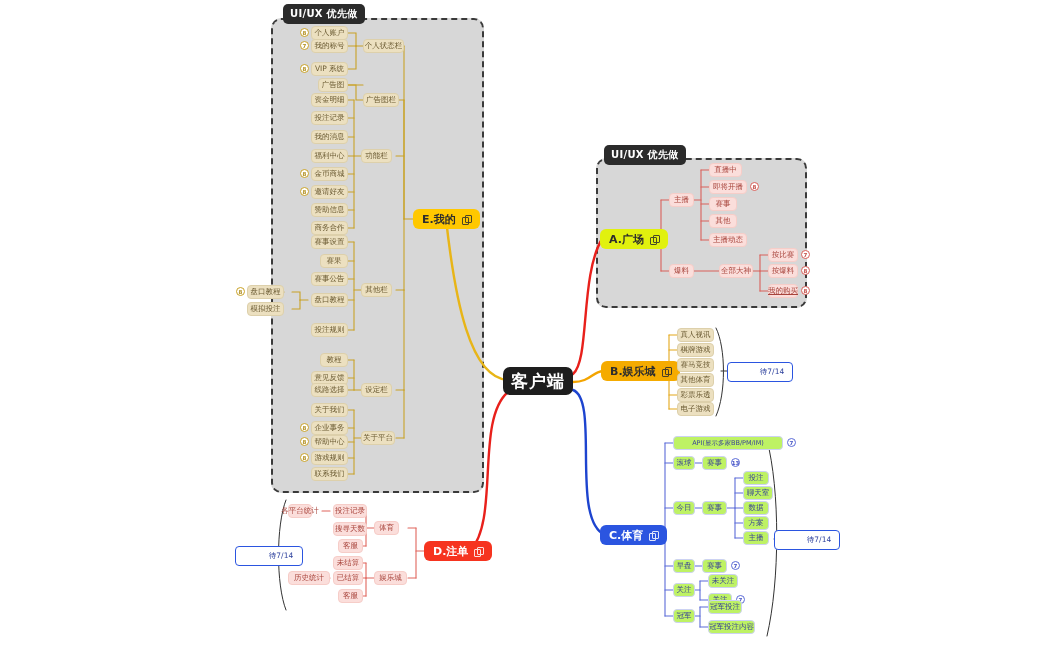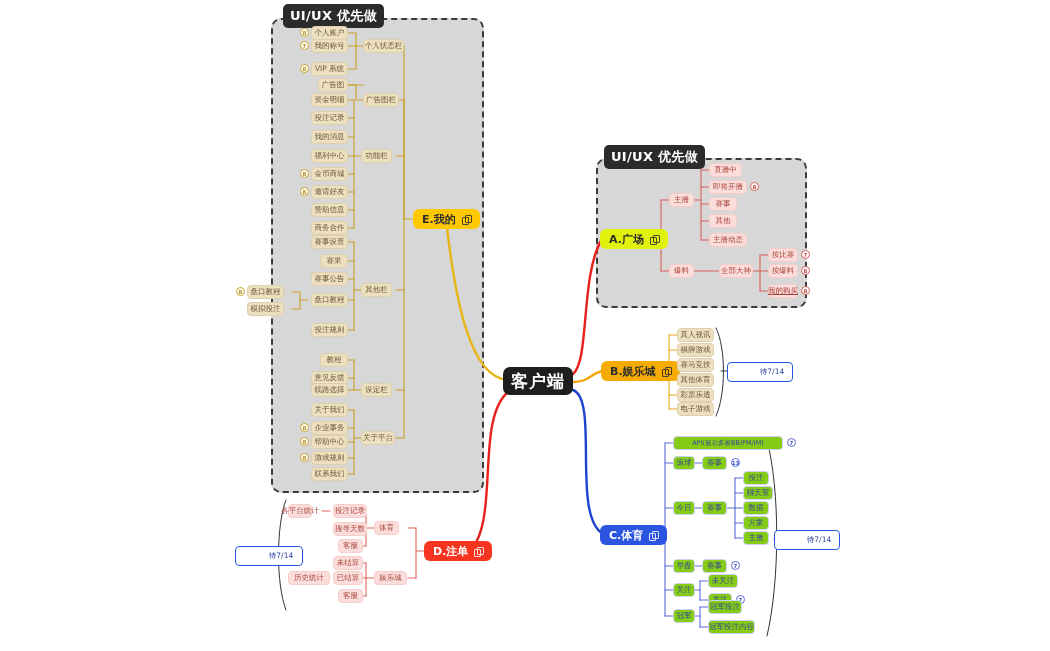--- a/index.html
+++ b/index.html
@@ -11,32 +11,32 @@
   #canvas{position:absolute;left:0;top:0;width:1050px;height:651px;}
   svg.wires{position:absolute;left:0;top:0;width:1050px;height:651px;pointer-events:none;}
 
   
   .group-frame{
     position:absolute;border:2px dashed #3a3a3a;border-radius:10px;
     background:rgba(190,190,190,.62);
   }
   .group-tag{
     position:absolute;background:#2b2b2b;color:#fff;border-radius:5px;
-    font-size:13px;font-weight:bold;padding:3px 7px;letter-spacing:.3px;
+    font-size:10px;font-weight:bold;padding:3px 7px;letter-spacing:.3px;
     white-space:nowrap;
   }
 
   
   .node{
     position:absolute;white-space:nowrap;box-sizing:border-box;
     display:flex;align-items:center;justify-content:center;
     border-radius:4px;font-size:7.5px;line-height:1;
   }
   .n-gold{background:#ece0c0;color:#6a5a32;border:1px solid #ddd0ab;}
-  .n-blue{background:#84cc16;color:#3a4396;border:1px solid #ccd2f2;}
+  .n-blue{background:#bef264;color:#3a4396;border:1px solid #ccd2f2;}
   .n-redlite{background:#fbdedb;color:#a8443c;border:1px solid #f6cdc8;}
 
   .main-node{
     position:absolute;border-radius:6px;display:flex;align-items:center;
     justify-content:center;gap:6px;font-weight:bold;font-size:11px;
     padding:0 9px;white-space:nowrap;box-sizing:border-box;
   }
   .m-yellow{background:#ffc800;color:#2d2d2d;}
   .m-lime{background:#e1f10e;color:#2d2d2d;}
   .m-orange{background:#f5ab00;color:#2d2d2d;}

